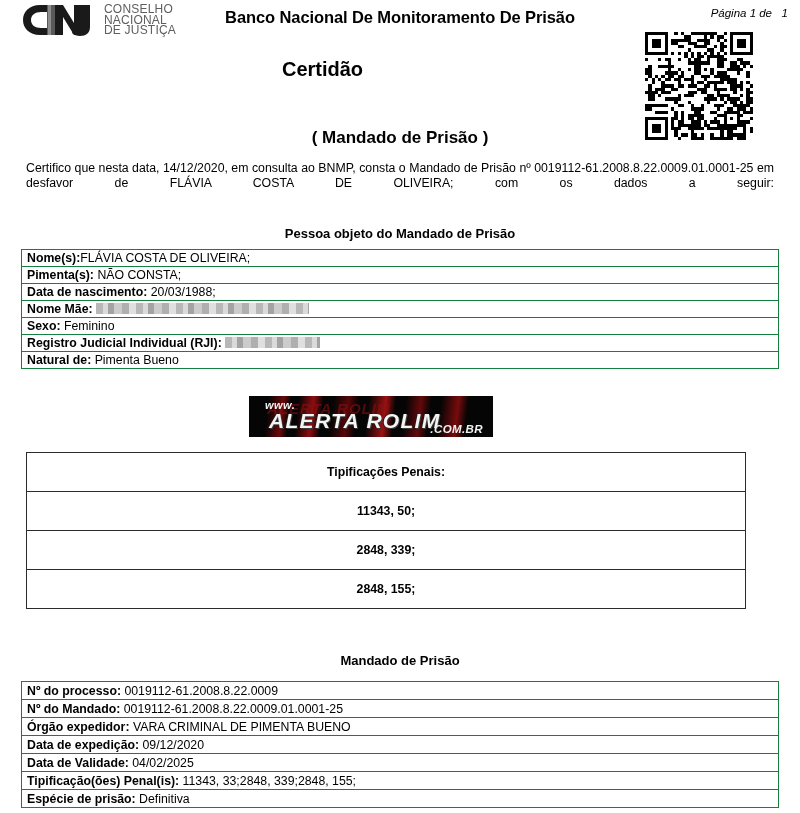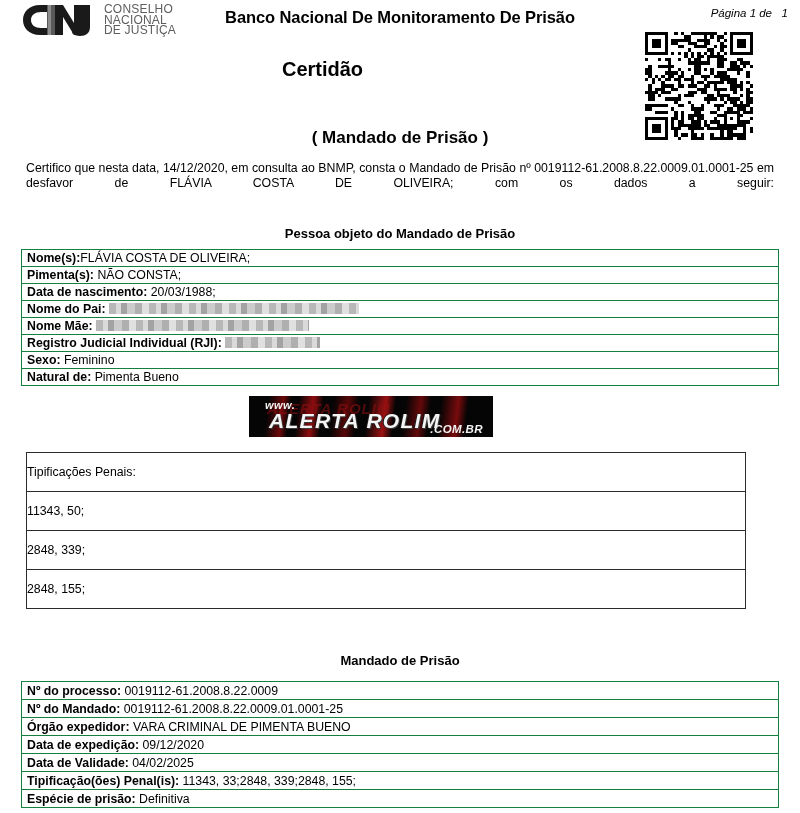--- a/index.html
+++ b/index.html
@@ -139,24 +139,26 @@
   }
   .tbl .lbl { font-weight: bold; }
 
   #person-table { left: 21px; top: 249px; width: 758px; }
   #warrant-table { left: 21px; top: 681px; width: 758px; }
   #warrant-table td { height: 17px; }
 
   
   #penal-table { left: 26px; top: 452px; width: 720px; }
   #penal-table td {
+    text-align: center;
     padding: 0;
     height: 38px;
     font-size: 12.3px;
     border: 1px solid #2b2b2b;
+    font-weight: bold;
   }
 
   
   .redact {
     display: inline-block;
     vertical-align: middle;
     height: 11px;
     position: relative;
     top: -1px;
     background:
@@ -281,30 +283,27 @@
       <tr>
         <td><span class="lbl">Nome(s):</span><span>FLÁVIA COSTA DE OLIVEIRA;</span></td>
       </tr>
       <tr>
         <td><span class="lbl">Pimenta(s):</span> <span>NÃO CONSTA;</span></td>
       </tr>
       <tr>
         <td><span class="lbl">Data de nascimento:</span> <span>20/03/1988;</span></td>
       </tr>
       <tr>
-        <td><span class="lbl">Nome do Pai:</span> <span class="redact r1"></span></td>
-      </tr>
-      <tr>
         <td><span class="lbl">Nome Mãe:</span> <span class="redact r2"></span></td>
       </tr>
       <tr>
+        <td><span class="lbl">Sexo:</span> <span>Feminino</span></td>
+      </tr>
+      <tr>
         <td><span class="lbl">Registro Judicial Individual (RJI):</span>  <span class="redact r3"></span></td>
-      </tr>
-      <tr>
-        <td><span class="lbl">Sexo:</span> <span>Feminino</span></td>
       </tr>
       <tr>
         <td><span class="lbl">Natural de:</span> <span>Pimenta Bueno</span></td>
       </tr>
     </tbody>
 </table>
 
 <div class="banner">
   <div class="streaks"></div>
   <div class="ghost">ALERTA ROLIM</div>

